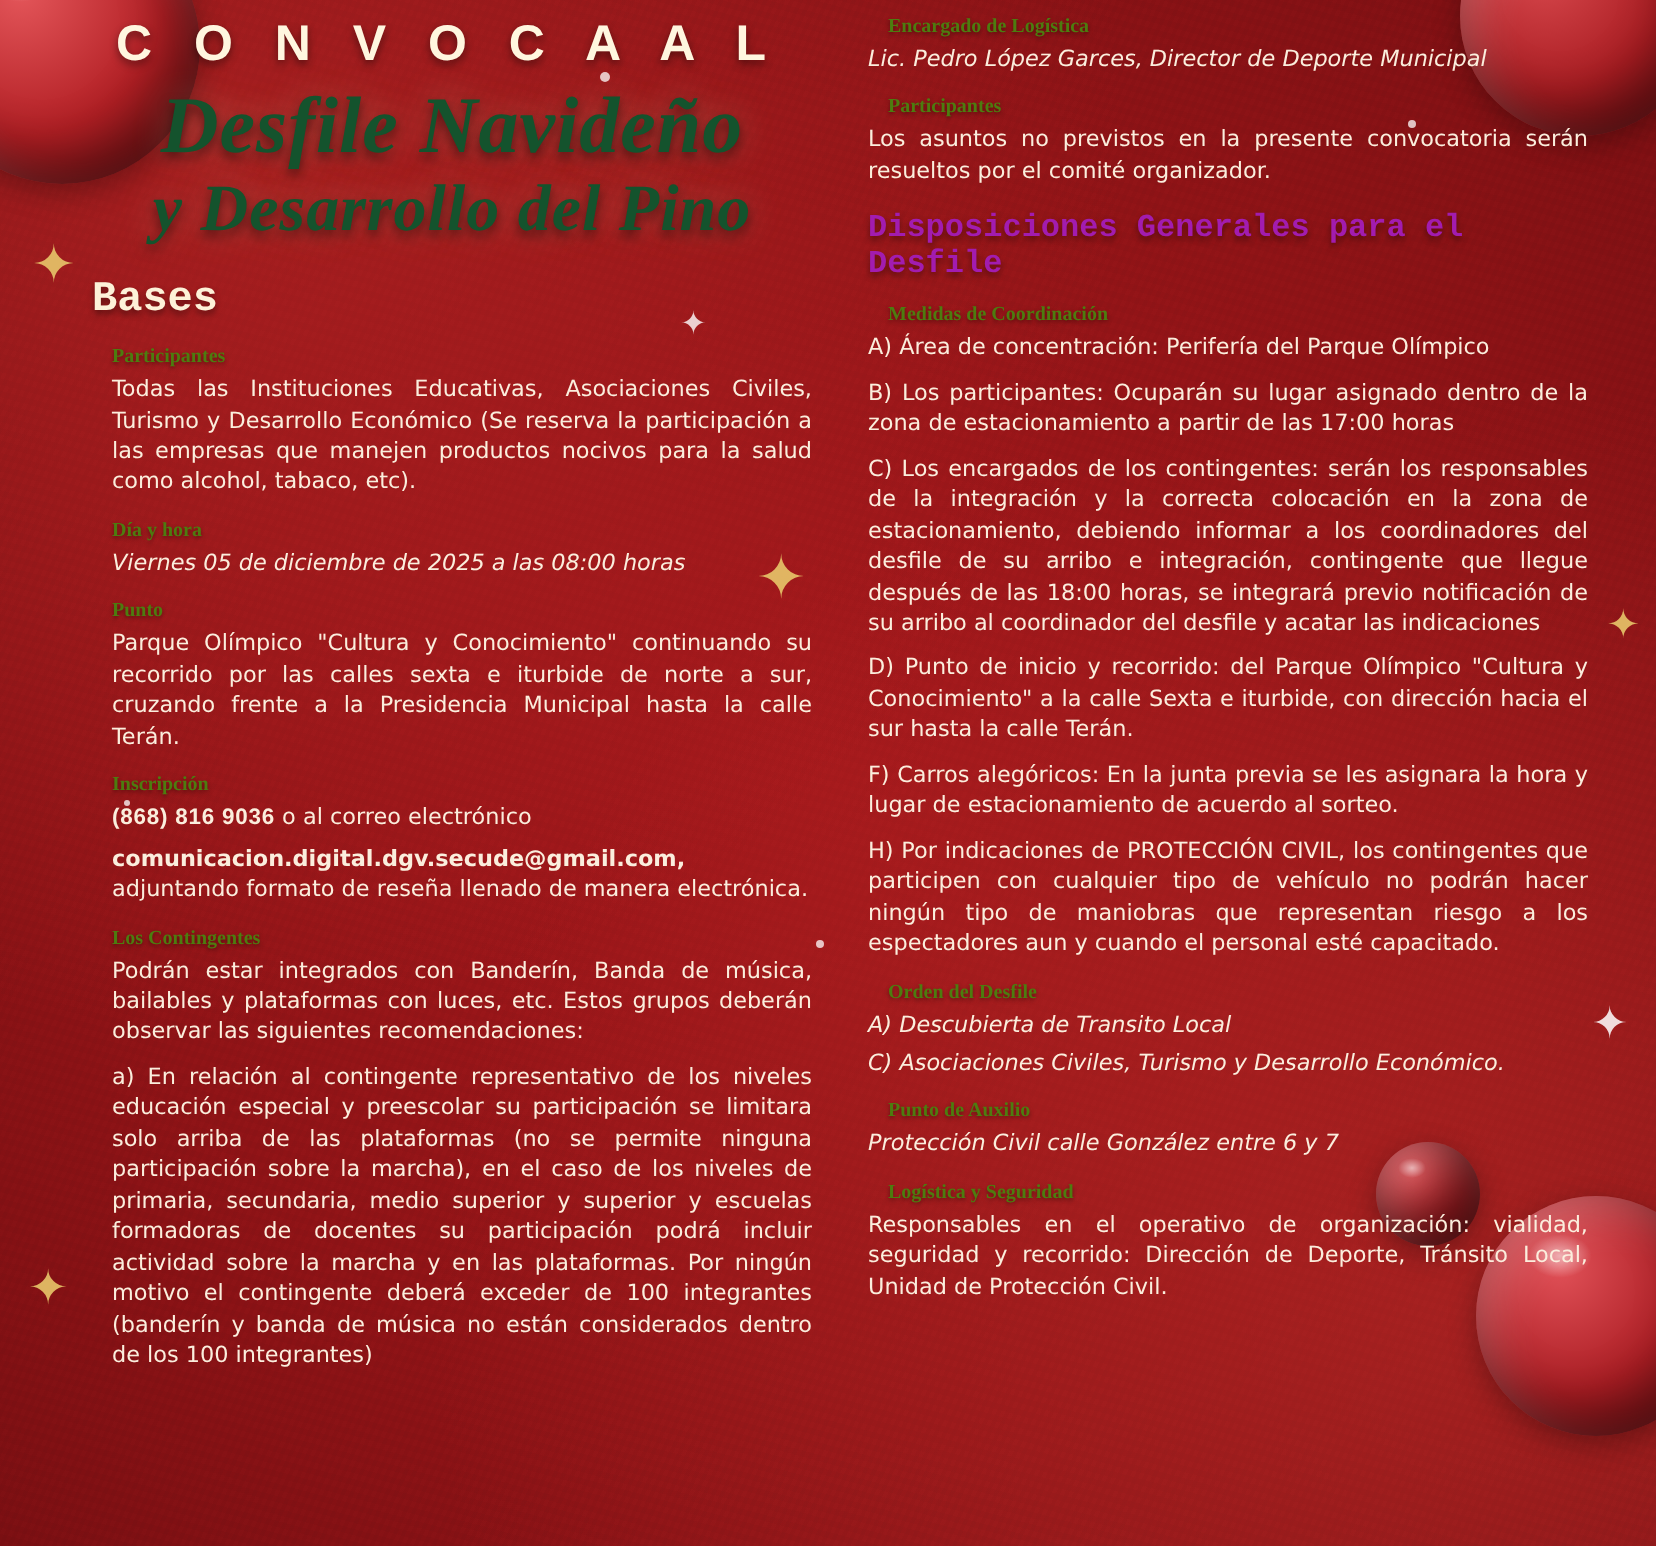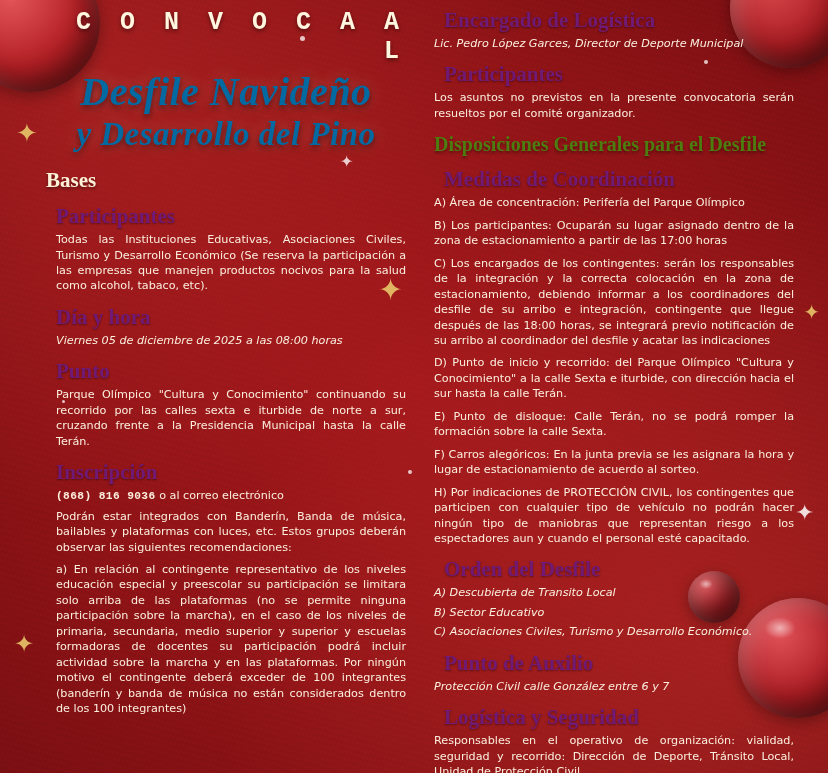--- a/index.html
+++ b/index.html
@@ -37,53 +37,53 @@
   .star{position:absolute;color:#e8c66a;opacity:.9;}
   .snow{position:absolute;border-radius:50%;background:rgba(255,255,255,.75);}
 
   
   .col{position:absolute;top:0;}
   .left{left:46px;width:360px;}
   .right{left:434px;width:360px;}
 
   
   .conv{
-    font-family:Liberation Mono, monospace;
+    font-family:Liberation Sans, sans-serif;
     font-weight:700;font-size:25px;letter-spacing:7px;
-    color:#fff6df;text-align:right;margin:8px 0 2px 12px;
+    color:#fff6df;text-align:left;margin:8px 0 2px 12px;
     text-shadow:0 2px 4px rgba(0,0,0,.45);
   }
   .script{
     font-family:"Liberation Serif", serif;
     font-style:italic;font-weight:700;
-    color:#0369a1;text-align:center;line-height:1.18;
+    color:#14532d;text-align:center;line-height:1.18;
     text-shadow:0 3px 6px rgba(0,0,0,.5), 0 0 18px rgba(255,230,180,.28);
   }
   .script .l1{font-size:40px;display:block;letter-spacing:.5px;}
   .script .l2{font-size:33px;display:block;letter-spacing:.5px;}
 
   h2.sec{
-    font-family:Liberation Serif, serif;
+    font-family:Liberation Mono, monospace;
     font-size:21px;font-weight:700;color:#fdf1d8;margin:14px 0 4px 0;
     text-shadow:0 2px 3px rgba(0,0,0,.4);
   }
   h3.sub{
     font-family:"Liberation Serif", serif;
-    font-size:21px;font-weight:700;color:#701a75;margin:11px 0 3px 10px;
+    font-size:10px;font-weight:700;color:#4d7c0f;margin:11px 0 3px 10px;
     text-shadow:0 1px 2px rgba(0,0,0,.4);
   }
   h2.big{
-    font-family:Liberation Serif, serif;
-    font-size:20px;font-weight:700;color:#4d7c0f;margin:12px 0 6px 0;
+    font-family:Liberation Mono, monospace;
+    font-size:16px;font-weight:700;color:#a21caf;margin:12px 0 6px 0;
     text-shadow:0 2px 3px rgba(0,0,0,.4);
   }
   p{margin:0 0 7px 0;font-size:11.2px;line-height:1.38;text-align:justify;color:#fbeedd;}
   .ind{margin-left:10px;}
   .b{font-weight:700;}
-  .mono{font-family:Liberation Mono, monospace;font-weight:700;letter-spacing:.4px;margin-top:32px;}
+  .mono{font-family:Liberation Sans, sans-serif;font-weight:700;letter-spacing:.4px;margin-top:32px;}
   .tight{margin-bottom:4px;}
   .nojust{text-align:left;font-style:italic;}
 </style>
 </head>
 <body>
 
 <div class="page">
 
   <div class="orn ball ball1"></div>
   <div class="orn ball ball2"></div>
@@ -118,21 +118,25 @@
     <h3 class="sub">Día y hora</h3>
     <p class="ind nojust">Viernes 05 de diciembre de 2025 a las 08:00 horas</p>
 
     <h3 class="sub">Punto</h3>
     <p class="ind">Parque Olímpico "Cultura y Conocimiento" continuando su recorrido por las calles sexta e iturbide de norte a sur, cruzando frente a la Presidencia Municipal hasta la calle Terán.</p>
 
     <h3 class="sub">Inscripción</h3>
     <p class="ind tight">
       <span class="mono">(868) 816 9036</span><span> o al correo electrónico</span>
     </p>
+    <p class="ind">
+      <span class="b">comunicacion.digital.dgv.secude@gmail.com,</span><span> adjuntando formato de reseña llenado de manera electrónica.</span>
+    </p>
 
+    <h3 class="sub">Los Contingentes</h3>
     <p class="ind">Podrán estar integrados con Banderín, Banda de música, bailables y plataformas con luces, etc. Estos grupos deberán observar las siguientes recomendaciones:</p>
 
     <p class="ind">a)   En relación al contingente representativo de los niveles educación especial y preescolar su participación se limitara solo arriba de las plataformas (no se permite ninguna participación sobre la marcha), en el caso de los niveles de primaria, secundaria, medio superior y superior y escuelas formadoras de docentes su participación podrá incluir actividad sobre la marcha y en las plataformas.  Por ningún motivo el contingente deberá exceder de 100 integrantes (banderín y banda de música no están considerados dentro de los 100 integrantes)</p>
 
   </div>
 
   <div class="col right">
 
     <h3 class="sub" style="margin-top:8px;">Encargado de Logística</h3>
     <p class="nojust">Lic. Pedro López Garces, Director de Deporte Municipal</p>
@@ -140,27 +144,25 @@
     <h3 class="sub">Participantes</h3>
     <p>Los asuntos no previstos en la presente convocatoria serán resueltos por el comité organizador.</p>
 
     <h2 class="big">Disposiciones Generales para el Desfile</h2>
 
     <h3 class="sub">Medidas de Coordinación</h3>
     <p>A) Área de concentración: Perifería del Parque Olímpico</p>
     <p>B) Los participantes: Ocuparán su lugar asignado dentro de la zona de estacionamiento a partir de las 17:00 horas</p>
     <p>C) Los encargados de los contingentes: serán los responsables de la integración y la correcta colocación en la zona de estacionamiento, debiendo informar a los coordinadores del desfile de su arribo e integración, contingente que llegue después de las 18:00 horas, se integrará previo notificación de su arribo al coordinador del desfile y acatar las indicaciones</p>
     <p>D) Punto de inicio y recorrido: del Parque Olímpico "Cultura y Conocimiento" a la calle Sexta e iturbide, con dirección hacia el sur hasta la calle Terán.</p>
-    <p>E) Punto de disloque: Calle Terán, no se podrá romper la formación sobre la calle Sexta.</p>
     <p>F) Carros alegóricos: En la junta previa se les asignara la hora y lugar de estacionamiento de acuerdo al sorteo.</p>
     <p>H) Por indicaciones de PROTECCIÓN CIVIL, los contingentes que participen con cualquier tipo de vehículo no podrán hacer ningún tipo de maniobras que representan riesgo a los espectadores aun y cuando el personal esté capacitado.</p>
 
     <h3 class="sub">Orden del Desfile</h3>
     <p class="nojust tight">A) Descubierta de Transito Local</p>
-    <p class="nojust tight">B) Sector Educativo</p>
     <p class="nojust">C) Asociaciones Civiles, Turismo y Desarrollo Económico.</p>
 
     <h3 class="sub">Punto de Auxilio</h3>
     <p class="nojust">Protección Civil calle González entre 6 y 7</p>
 
     <h3 class="sub">Logística y Seguridad</h3>
     <p>Responsables en el operativo de organización: vialidad, seguridad y recorrido: Dirección de Deporte, Tránsito Local, Unidad de Protección Civil.</p>
 
   </div>
 </div>

